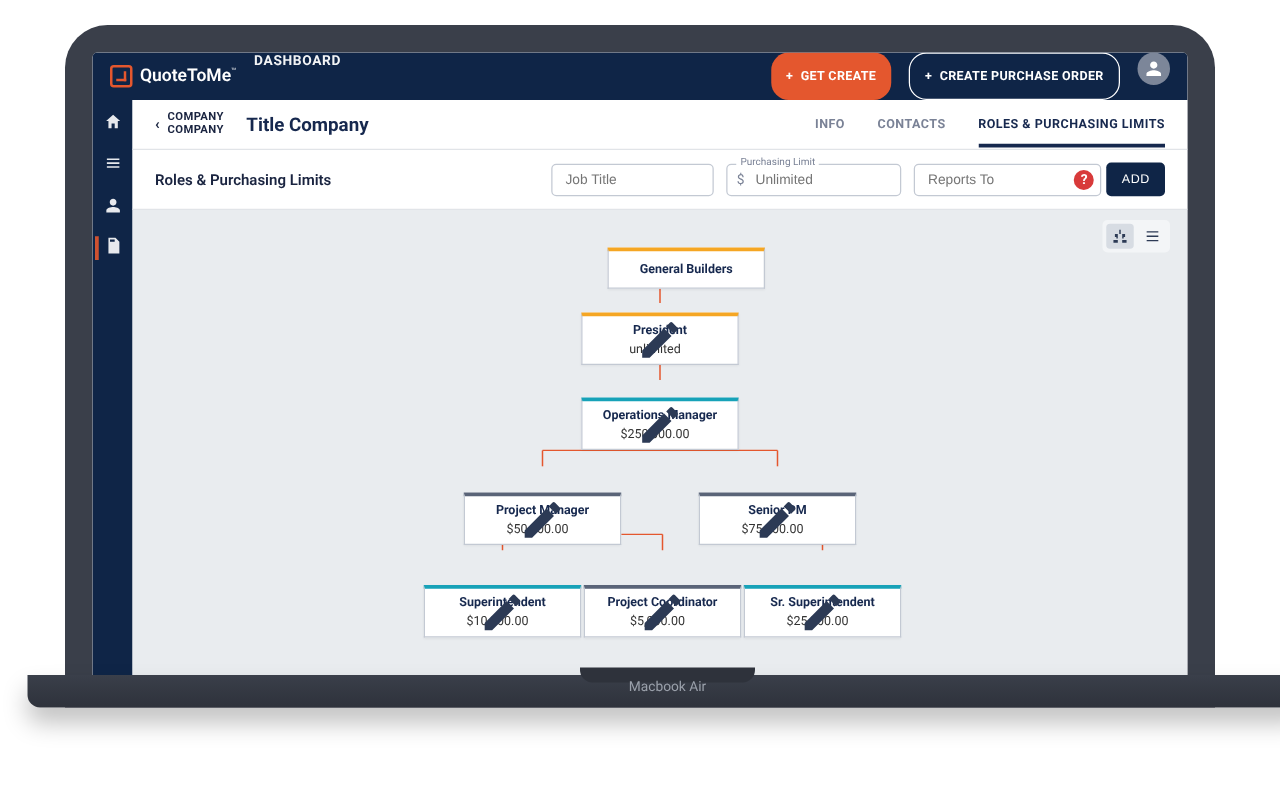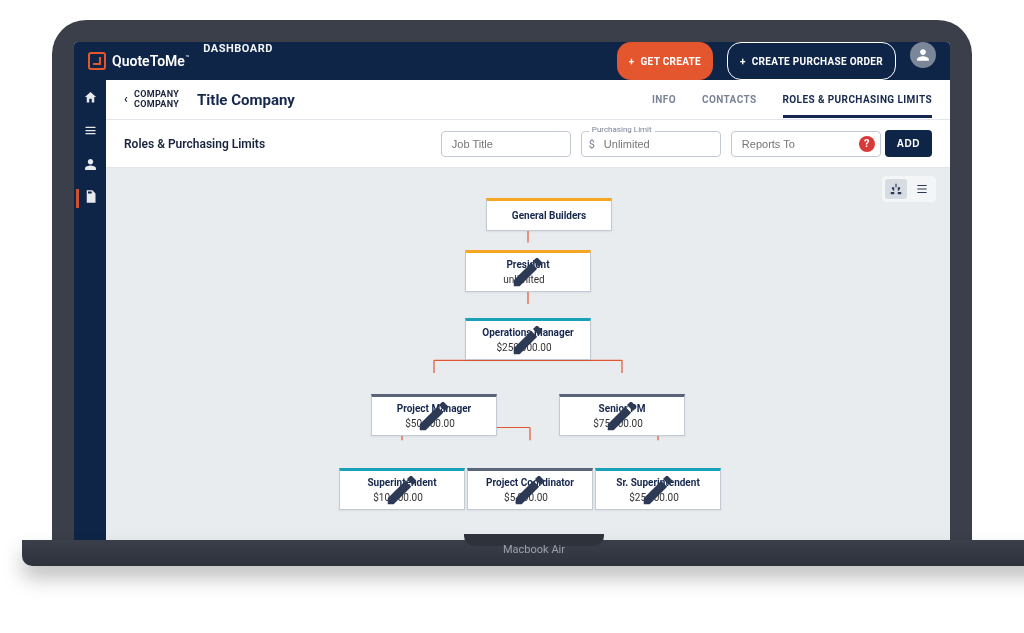--- a/index.html
+++ b/index.html
@@ -151,21 +151,21 @@
     position:absolute; left:8px; top:50%; transform:translateY(-50%);
     font-size:11px; color:#7a8296;
   }
   .help-icon{
     width:16px;height:16px;border-radius:50%;background:#d83a3a;color:#fff;
     font-size:11px;font-weight:700;display:flex;align-items:center;justify-content:center;
     cursor:pointer;
   }
   .add-btn{
     background:#0f2547;color:#fff;border:none;border-radius:4px;
-    font-size:10px;font-weight:700;letter-spacing:.5px;
+    font-size:10px;font-weight:400;letter-spacing:.5px;
     padding:8px 12px;cursor:pointer;
   }
 
   .canvas{
     flex:1; position:relative; overflow:hidden; background:#e9ecef;
   }
   .view-toggle{
     position:absolute; top:8px; right:14px;
     display:flex; gap:4px;
     background:#f3f5f7; padding:3px; border-radius:4px;

